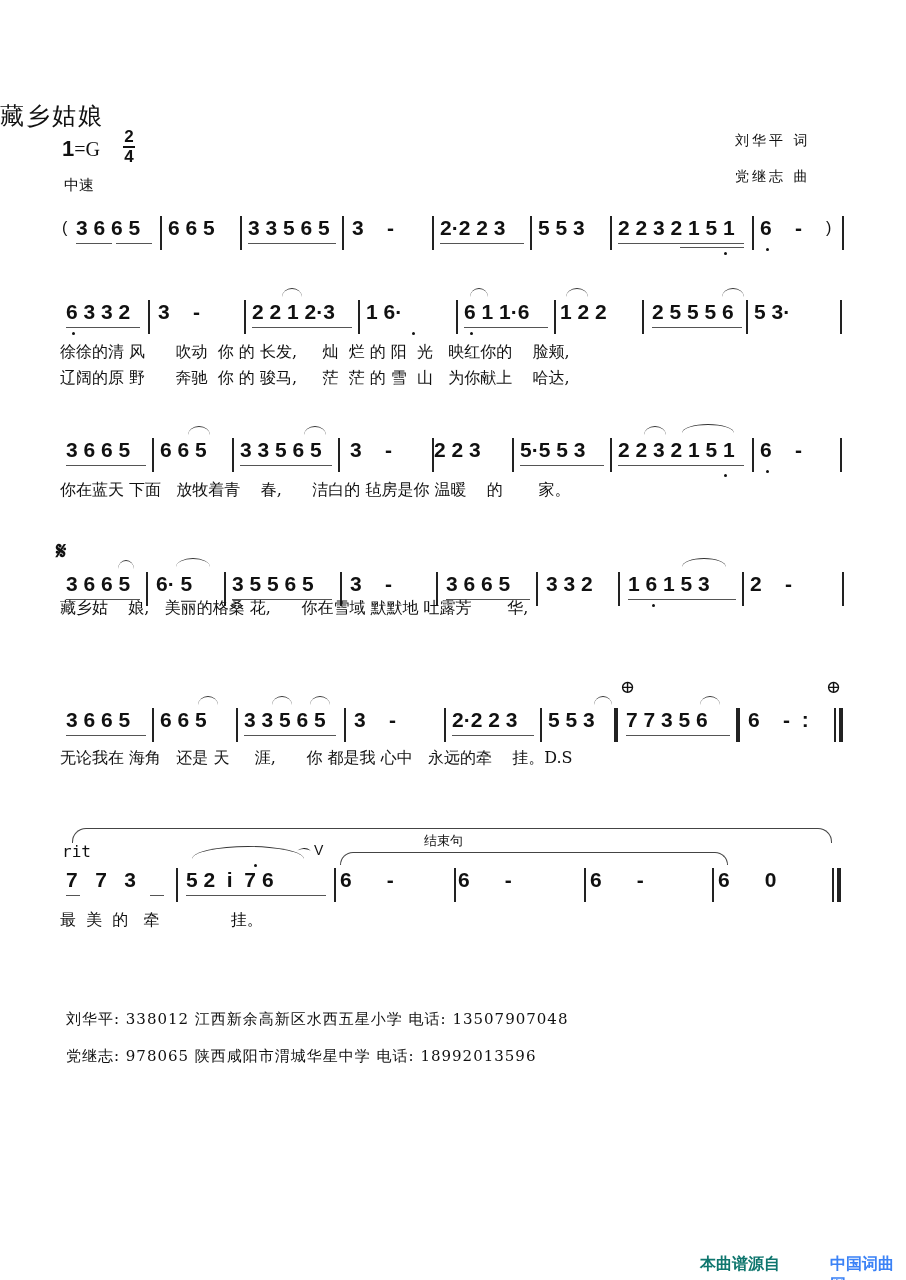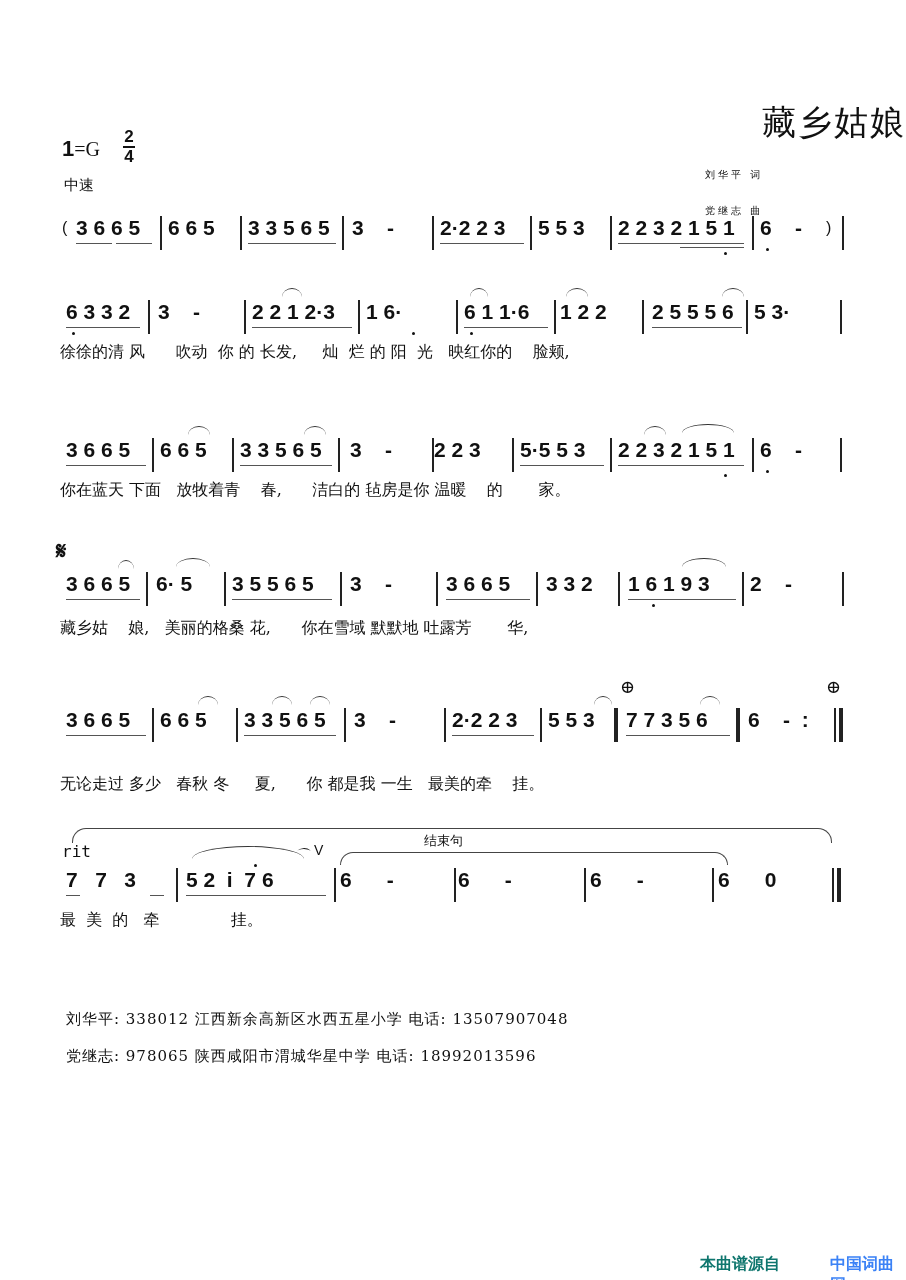--- a/index.html
+++ b/index.html
@@ -1,24 +1,24 @@
 <!DOCTYPE html>
 <html><head>
 <meta charset="utf-8">
 <style>
   html, body { margin: 0; padding: 0; background: #ffffff; }
   body { width: 906px; height: 1280px; position: relative; overflow: hidden; color: #111; font-family: "DejaVu Serif", serif; }
   .abs { position: absolute; }
-  .title { left: 0; width: 906px; top: 100px; text-align: right; font-size: 34px; letter-spacing: 2px; font-family: "DejaVu Serif", serif; }
+  .title { left: 0; width: 906px; top: 100px; text-align: left; font-size: 24px; letter-spacing: 2px; font-family: "DejaVu Serif", serif; }
   .key { left: 62px; top: 136px; font-size: 20px; font-family: "Liberation Serif", serif; }
   .key b { font-family: "Liberation Sans", sans-serif; font-size: 22px; }
   .timesig { left: 122px; top: 128px; width: 14px; text-align: center; font-family: "Liberation Sans", sans-serif; font-weight: bold; font-size: 17px; line-height: 18px; }
   .timesig .bar { border-top: 2px solid #111; margin: 0 1px; }
   .tempo { left: 64px; top: 176px; font-size: 15px; }
-  .credit { left: 705px; font-size: 10px; letter-spacing: 3px; margin-top: 36px; }
+  .credit { left: 735px; font-size: 14px; letter-spacing: 3px; }
   .staff { left: 60px; width: 790px; height: 30px; }
   .notes { position: absolute; left: 0; top: 0; width: 100%; height: 30px; font-family: "Liberation Sans", sans-serif; font-weight: bold; font-size: 21px; white-space: pre; }
   .m { position: absolute; top: 0; height: 30px; }
   .bl { position: absolute; top: 0; width: 2px; height: 34px; background: #222; }
   .bl.thick { width: 4px; }
   .lyr { position: absolute; left: 0; width: 800px; font-size: 16px; white-space: pre; letter-spacing: 0px; font-family: "DejaVu Serif", serif; }
   .footer { left: 66px; font-size: 15px; font-family: "DejaVu Serif", serif; letter-spacing: 1px; }
   .src { top: 1254px; font-family: "DejaVu Sans", sans-serif; font-weight: bold; font-size: 16px; }
   .arc { position: absolute; border-top: 1.5px solid #333; border-radius: 50% 50% 0 0 / 100% 100% 0 0; height: 8px; }
   .ul { position: absolute; height: 0; border-top: 1.5px solid #555; }
@@ -94,20 +94,21 @@
   <div class="arc" style="left:506px;top:-12px;width:22px"></div>
   <div class="arc" style="left:662px;top:-12px;width:22px"></div>
   <div class="ul" style="left:6px;top:27px;width:74px"></div>
   <div class="ul" style="left:192px;top:27px;width:100px"></div>
   <div class="ul" style="left:404px;top:27px;width:84px"></div>
   <div class="ul" style="left:592px;top:27px;width:90px"></div>
   <div class="dot" style="left:12px;top:32px"></div>
   <div class="dot" style="left:352px;top:32px"></div>
   <div class="dot" style="left:410px;top:32px"></div>
   <div class="lyr" style="top:42px">徐徐的清 风      吹动  你 的 长发,     灿  烂 的 阳  光   映红你的    脸颊,</div>
+  <div class="lyr" style="top:68px">辽阔的原 野      奔驰  你 的 骏马,     茫  茫 的 雪  山   为你献上    哈达,</div>
 </div>
 
 <div class="abs staff" style="top:438px">
   <div class="notes">
     <span class="m" style="left:6px">3 6 6 5</span>
     <div class="bl" style="left:92px"></div>
     <span class="m" style="left:100px">6 6 5</span>
     <div class="bl" style="left:172px"></div>
     <span class="m" style="left:180px">3 3 5 6 5</span>
     <div class="bl" style="left:278px"></div>
@@ -143,34 +144,34 @@
     <span class="m" style="left:96px">6· 5</span>
     <div class="bl" style="left:164px"></div>
     <span class="m" style="left:172px">3 5 5 6 5</span>
     <div class="bl" style="left:280px"></div>
     <span class="m" style="left:290px">3    -</span>
     <div class="bl" style="left:376px"></div>
     <span class="m" style="left:386px">3 6 6 5</span>
     <div class="bl" style="left:476px"></div>
     <span class="m" style="left:486px">3 3 2</span>
     <div class="bl" style="left:558px"></div>
-    <span class="m" style="left:568px">1 6 1 9 3</span>
+    <span class="m" style="left:568px">1 6 1 5 3</span>
     <div class="bl" style="left:682px"></div>
     <span class="m" style="left:690px">2    -</span>
     <div class="bl" style="left:782px"></div>
   </div>
   <div class="arc" style="left:58px;top:-12px;width:16px"></div>
   <div class="arc" style="left:116px;top:-14px;width:34px"></div>
   <div class="arc" style="left:622px;top:-14px;width:44px"></div>
   <div class="ul" style="left:6px;top:27px;width:74px"></div>
   <div class="ul" style="left:172px;top:27px;width:100px"></div>
   <div class="ul" style="left:386px;top:27px;width:84px"></div>
   <div class="ul" style="left:568px;top:27px;width:108px"></div>
   <div class="dot" style="left:592px;top:32px"></div>
-  <div class="lyr" style="top:46px">藏乡姑    娘,   美丽的格桑 花,      你在雪域 默默地 吐露芳       华,</div>
+  <div class="lyr" style="top:26px">藏乡姑    娘,   美丽的格桑 花,      你在雪域 默默地 吐露芳       华,</div>
 </div>
 
 <div class="abs" style="left:620px;top:676px;font-size:18px">⊕</div>
 <div class="abs" style="left:826px;top:676px;font-size:18px">⊕</div>
 <div class="abs staff" style="top:708px">
   <div class="notes">
     <span class="m" style="left:6px">3 6 6 5</span>
     <div class="bl" style="left:92px"></div>
     <span class="m" style="left:100px">6 6 5</span>
     <div class="bl" style="left:176px"></div>
@@ -190,21 +191,21 @@
   </div>
   <div class="arc" style="left:138px;top:-12px;width:20px"></div>
   <div class="arc" style="left:212px;top:-12px;width:20px"></div>
   <div class="arc" style="left:250px;top:-12px;width:20px"></div>
   <div class="arc" style="left:534px;top:-12px;width:18px"></div>
   <div class="arc" style="left:640px;top:-12px;width:20px"></div>
   <div class="ul" style="left:6px;top:27px;width:80px"></div>
   <div class="ul" style="left:184px;top:27px;width:92px"></div>
   <div class="ul" style="left:392px;top:27px;width:82px"></div>
   <div class="ul" style="left:566px;top:27px;width:104px"></div>
-  <div class="lyr" style="top:66px">无论走过 多少   春秋 冬     夏,      你 都是我 一生   最美的牵    挂。</div>
+  <div class="lyr" style="top:40px">无论我在 海角   还是 天     涯,      你 都是我 心中   永远的牵    挂。D.S</div>
 </div>
 
 <div class="bracket" style="left:72px;top:828px;width:758px"></div>
 <div class="abs" style="left:62px;top:842px;font-size:16px;font-family:'DejaVu Sans Mono',monospace">rit</div>
 <div class="abs" style="left:424px;top:832px;font-size:13px">结束句</div>
 <div class="bracket" style="left:340px;top:852px;width:386px;height:12px"></div>
 <div class="abs staff" style="top:868px">
   <div class="notes">
     <span class="m" style="left:6px">7   7   3</span>
     <div class="bl" style="left:116px"></div>

